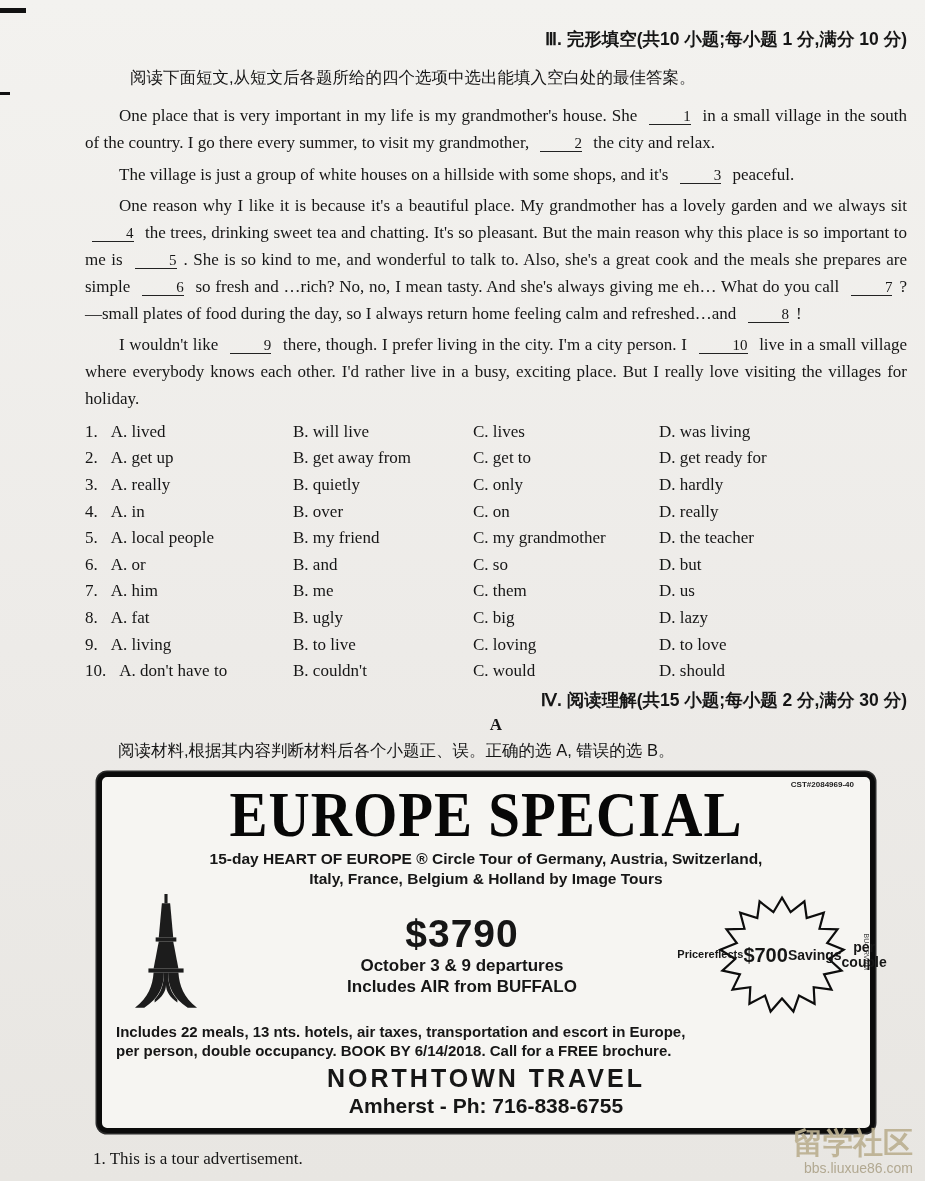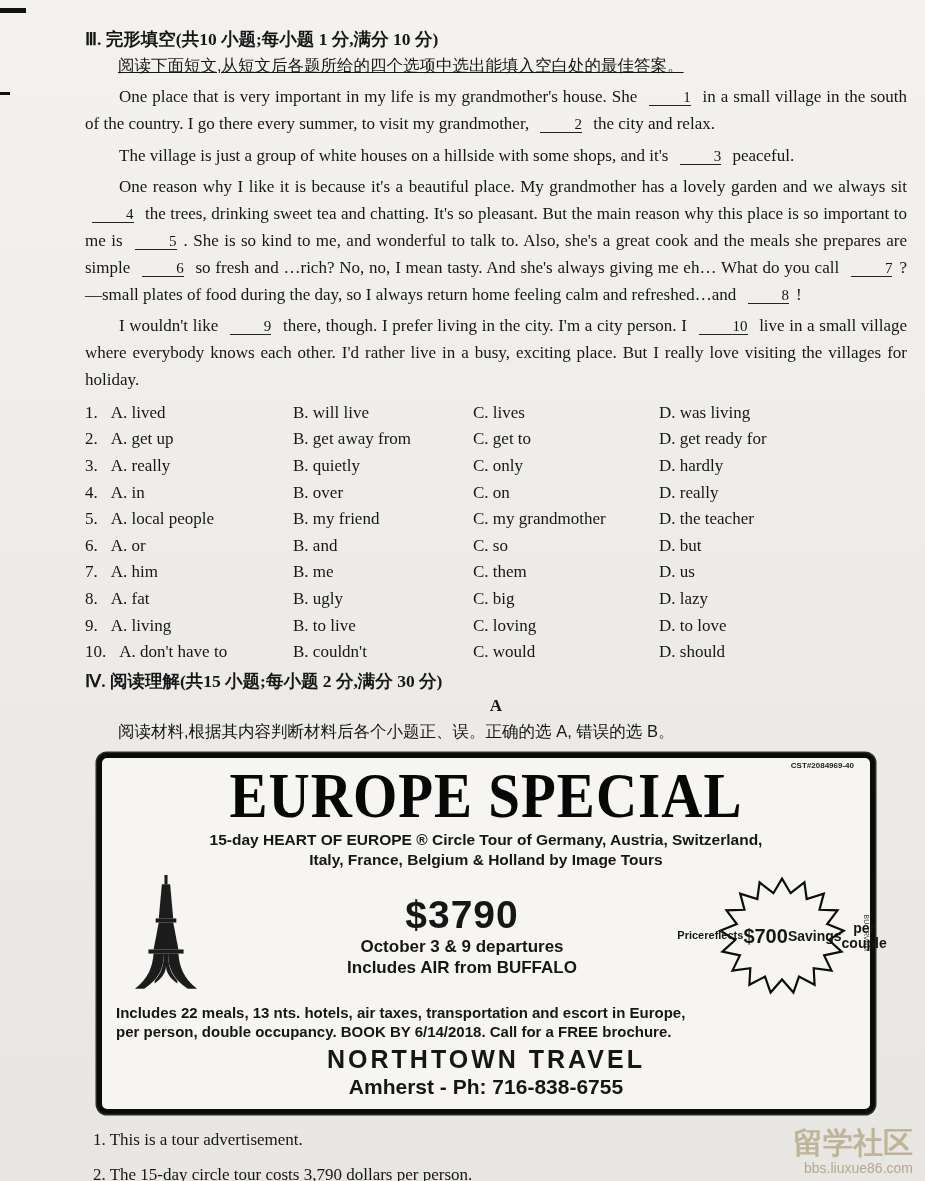--- a/index.html
+++ b/index.html
@@ -1,21 +1,21 @@
 <!DOCTYPE html>
 <html><head>
 <meta charset="utf-8">
 <style>
   html,body{margin:0;padding:0;}
   body{background:#cfcecc;font-family:"Liberation Serif",serif;color:#161616;}
   .page{position:relative;width:925px;height:1181px;margin:0 auto;overflow:hidden;box-sizing:border-box;
         background:linear-gradient(180deg,#f3f2ef 0%,#edebe8 55%,#e8e6e2 100%);
         padding:26px 18px 0 85px;}
   .artifact{position:absolute;background:#111;}
-  .h-cn{font-family:Liberation Serif, serif;font-weight:700;font-size:17.5px;line-height:26px;margin:0;}
+  .h-cn{font-family:Liberation Sans, sans-serif;font-weight:700;font-size:17.5px;line-height:26px;margin:0;text-align:right;}
   .cn{font-family:"Liberation Sans",sans-serif;font-size:16.5px;line-height:27px;}
   .indent{text-indent:2em;}
   p.bodytext{font-size:17px;line-height:26.8px;margin:5px 0;text-align:justify;}
   .blank{display:inline-block;min-width:38px;border-bottom:1.4px solid #222;text-align:center;
          font-size:15px;line-height:16px;margin:0 7px;vertical-align:baseline;}
   .q-table{margin-top:6px;font-size:17px;}
   .q-row{display:grid;grid-template-columns:208px 180px 186px 1fr;line-height:26.6px;}
   .q-num{display:inline-block;}
   .q-a{margin-left:13px;}
   .center{text-align:center;}
@@ -62,21 +62,21 @@
   .wm-sub{font-size:14px;color:rgba(172,163,138,0.92);line-height:18px;}
 </style>
 </head>
 <body>
 
 <div class="page">
   <div class="artifact" style="left:0;top:8px;width:26px;height:5px;"></div>
   <div class="artifact" style="left:0;top:92px;width:10px;height:3px;"></div>
 
   <p class="h-cn">Ⅲ. 完形填空(共10 小题;每小题 1 分,满分 10 分)</p>
-  <p class="cn indent" style="margin:0;text-decoration:underline;">阅读下面短文,从短文后各题所给的四个选项中选出能填入空白处的最佳答案。</p>
+  <p class="cn indent" style="margin:12px;">阅读下面短文,从短文后各题所给的四个选项中选出能填入空白处的最佳答案。</p>
 
   <div>
     <p class="bodytext indent">One place that is very important in my life is my grandmother's house. She <span class="blank">1</span> in a small village in the south of the country. I go there every summer, to visit my grandmother, <span class="blank">2</span> the city and relax.</p>
     <p class="bodytext indent">The village is just a group of white houses on a hillside with some shops, and it's <span class="blank">3</span> peaceful.</p>
     <p class="bodytext indent">One reason why I like it is because it's a beautiful place. My grandmother has a lovely garden and we always sit <span class="blank">4</span> the trees, drinking sweet tea and chatting. It's so pleasant. But the main reason why this place is so important to me is <span class="blank">5</span>. She is so kind to me, and wonderful to talk to. Also, she's a great cook and the meals she prepares are simple <span class="blank">6</span> so fresh and …rich? No, no, I mean tasty. And she's always giving me eh… What do you call <span class="blank">7</span>? —small plates of food during the day, so I always return home feeling calm and refreshed…and <span class="blank">8</span>!</p>
     <p class="bodytext indent">I wouldn't like <span class="blank">9</span> there, though. I prefer living in the city. I'm a city person. I <span class="blank">10</span> live in a small village where everybody knows each other. I'd rather live in a busy, exciting place. But I really love visiting the villages for holiday.</p>
   </div>
 
   <div class="q-table" id="qbody">
       <div class="q-row">

